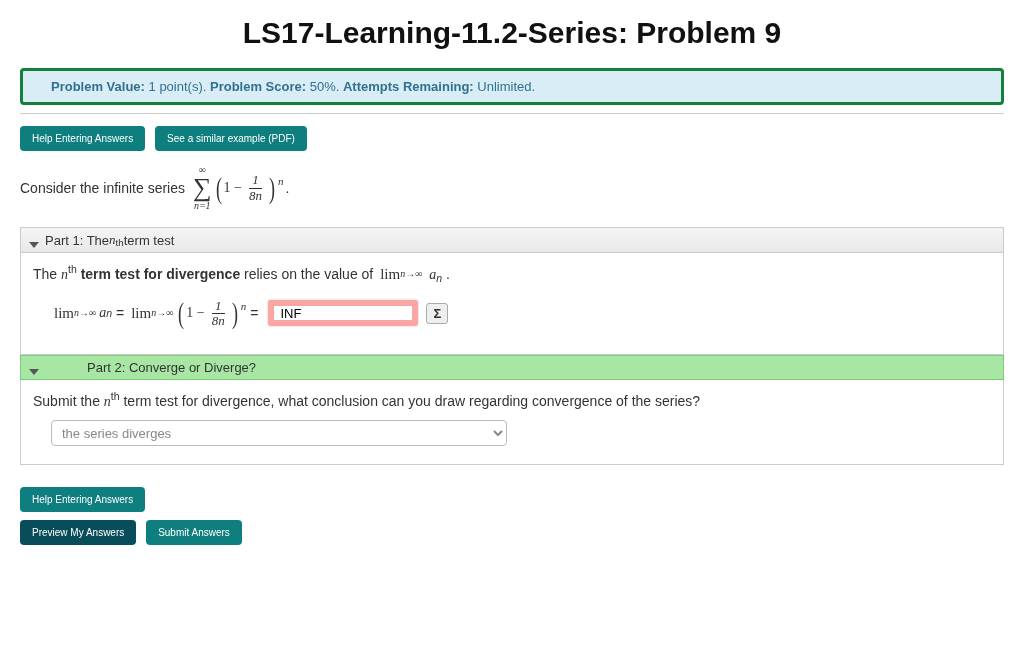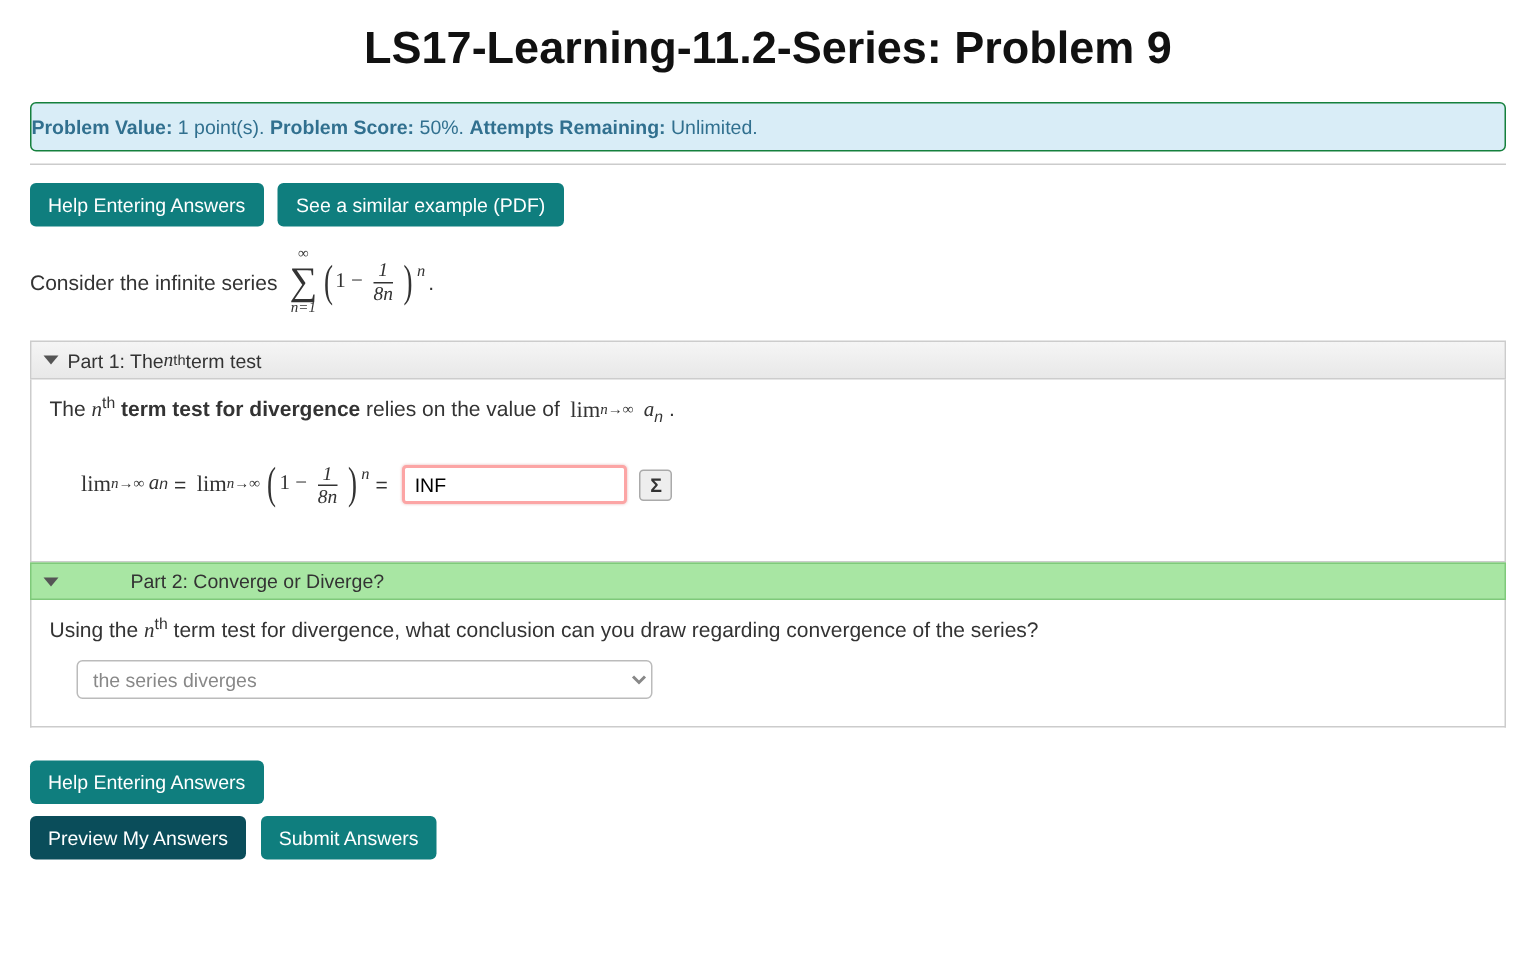--- a/index.html
+++ b/index.html
@@ -13,58 +13,58 @@
   }
   h1 {
     font-size: 30px;
     font-weight: 700;
     margin: 0 0 18px 0;
     color: #111;
     text-align: center;
   }
   .info-bar {
     background: #d9edf7;
-    border: 1px solid #15803d;
+    border: 3px solid #15803d;
     color: #31708f;
-    padding: 8px 0;
+    padding: 8px 28px;
     border-radius: 4px;
     font-size: 13px;
     margin-bottom: 6px;
   }
   .info-bar b { font-weight: 700; }
   .hr {
     border: none;
     border-top: 1px solid #ccc;
     margin: 8px 0 12px 0;
   }
   .btn {
     display: inline-block;
     background: #0f7e7e;
     color: #fff;
     border: none;
     border-radius: 4px;
     padding: 7px 12px;
-    font-size: 13px;
+    font-size: 10px;
     cursor: pointer;
     margin-right: 6px;
   }
   .btn-dark { background: #0a4d5a; }
   .prompt-line {
     margin: 14px 0 16px 0;
     display: flex;
     align-items: center;
     flex-wrap: wrap;
   }
   .part-header {
     background: linear-gradient(#f5f5f5,#e8e8e8);
     border: 1px solid #ccc;
     padding: 4px 8px;
     font-size: 13px;
     display: flex;
-    align-items: center;
+    align-items: flex-end;
   }
   .part-header .triangle {
     display: inline-block;
     width: 0; height: 0;
     border-left: 5px solid transparent;
     border-right: 5px solid transparent;
     border-top: 6px solid #555;
     margin-right: 6px;
   }
   .part-header.correct {
@@ -79,28 +79,28 @@
     font-size: 14px;
   }
   .sup { font-size: 0.75em; vertical-align: super; }
   .math-i { font-style: italic; font-family: "Times New Roman", serif; }
   .answer-row {
     display: flex;
     align-items: center;
     margin: 12px 0 10px 18px;
   }
   .answer-input {
-    border: 2px solid #fca5a5;
+    border: 6px solid #fca5a5;
     border-radius: 3px;
     padding: 4px 6px;
     font-size: 13px;
     width: 150px;
     height: 26px;
     box-shadow: 0 0 2px rgba(192,64,64,0.4);
-    margin: 14px 6px;
+    margin: 4px 6px;
   }
   .sigma-drop {
     border: 1px solid #aaa;
     background: #eee;
     border-radius: 3px;
     padding: 2px 6px;
     font-weight: 700;
     font-size: 13px;
     cursor: pointer;
     margin-left: 2px;
@@ -108,21 +108,21 @@
   .note { font-size: 13px; margin-top: 6px; }
   .note b { font-weight: 700; }
   .note i { font-style: italic; }
   .select-wrap {
     margin: 10px 0 4px 18px;
   }
   select.conclusion {
     font-size: 13px;
     color: #888;
     padding: 3px 6px;
-    width: 384px;
+    width: 456px;
     height: 26px;
     border: 1px solid #bbb;
     border-radius: 4px;
     background: #fff;
   }
   .footer-buttons { margin-top: 22px; }
   .footer-buttons .row2 { margin-top: 8px; }
 
   
   .series {
@@ -273,21 +273,21 @@
   </div>
 
 </div>
 
 <div class="part-header correct">
   <span class="triangle"></span>
   <span>Part 2: Converge or Diverge?</span>
 </div>
 <div class="part-body">
   <div>
-    <span>Using the </span><span class="math-i">n</span><span class="sup">th</span>
+    <span>Submit the </span><span class="math-i">n</span><span class="sup">th</span>
     <span> term test for divergence, what conclusion can you draw regarding convergence of the series?</span>
   </div>
   <div class="select-wrap">
     <select class="conclusion">
       <option selected="">the series diverges</option>
     </select>
   </div>
 </div>
 
 <div class="footer-buttons">

